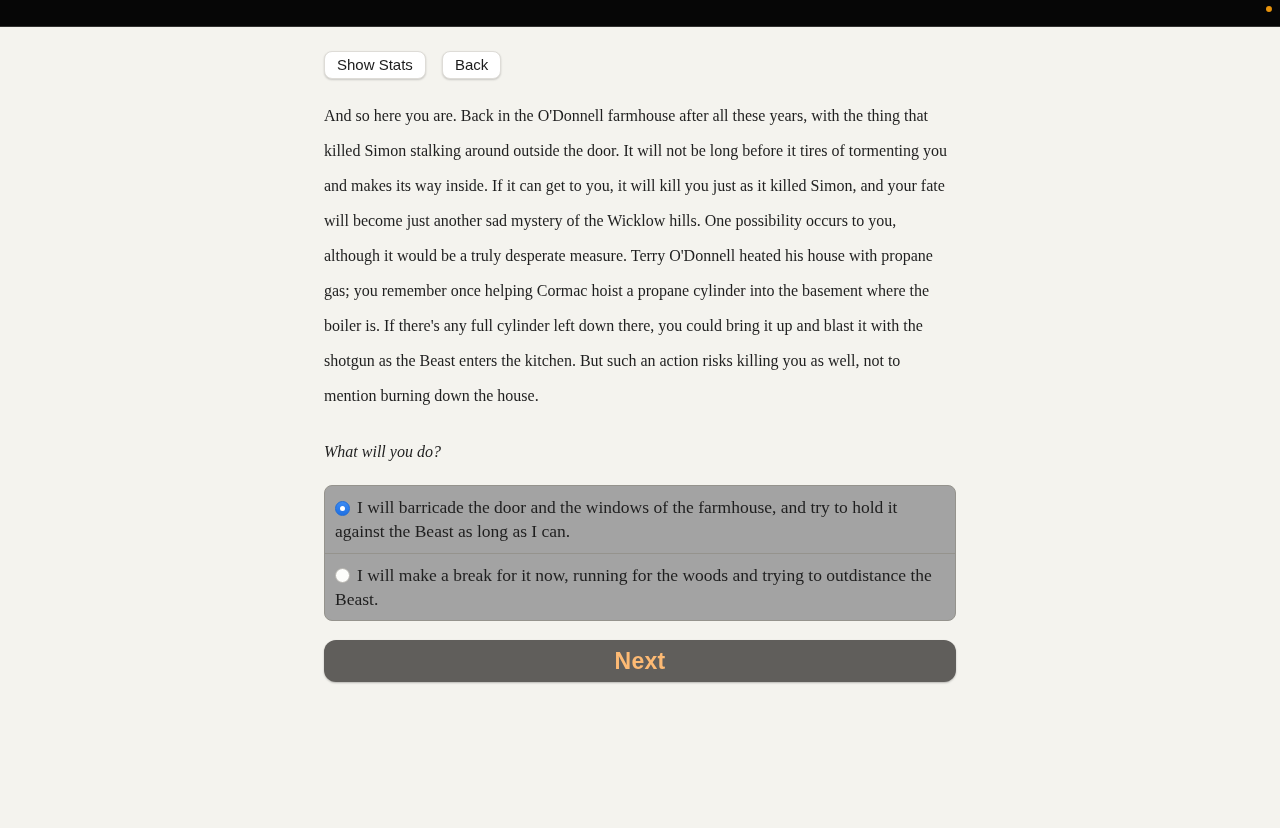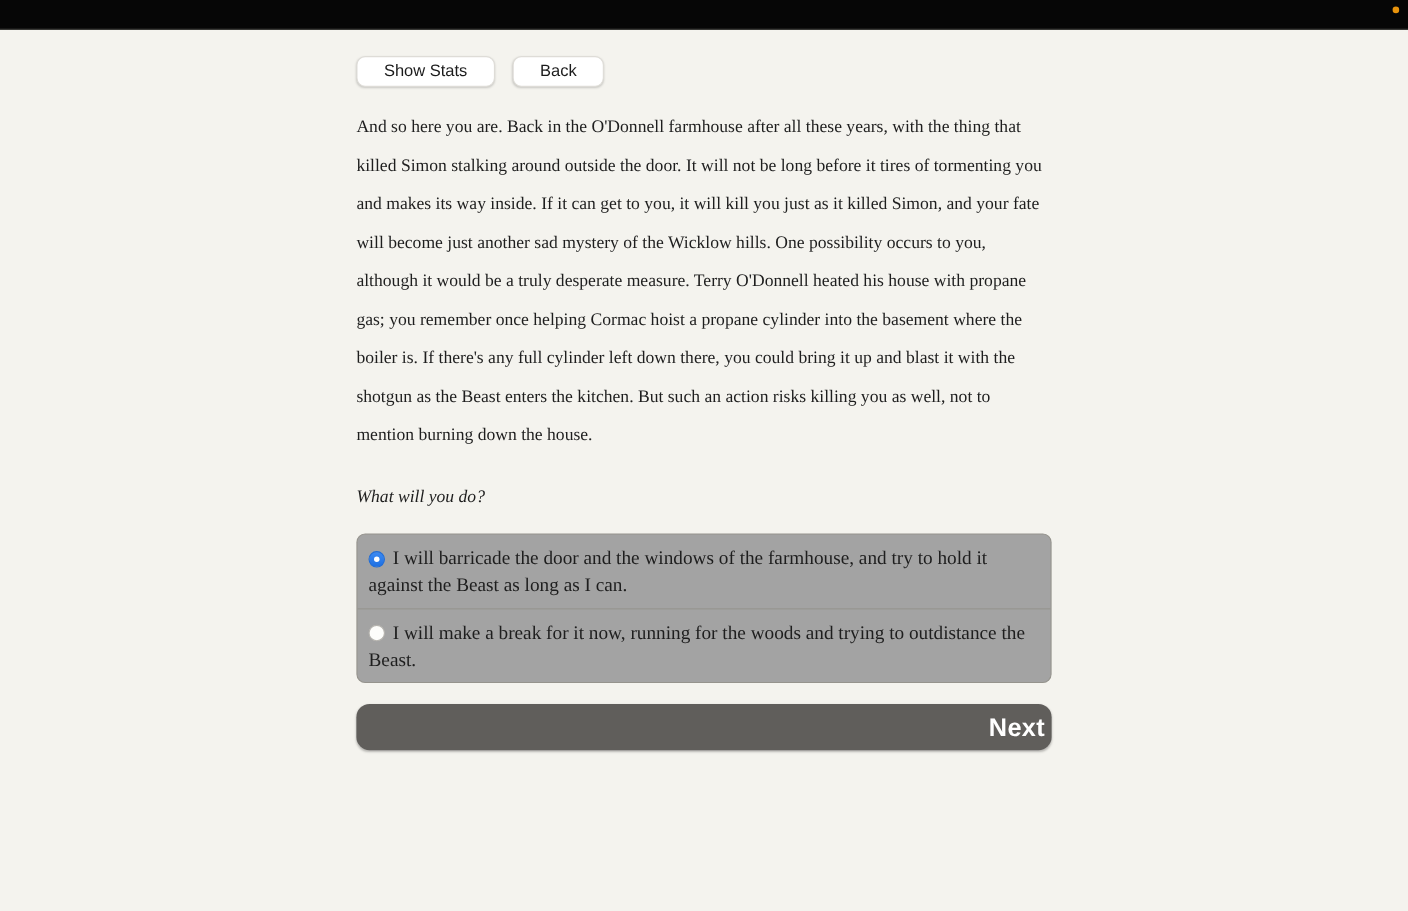--- a/index.html
+++ b/index.html
@@ -40,21 +40,21 @@
   
   .toolbar { display: flex; gap: 16px; }
   .ui-btn {
     font-family: "Liberation Sans", sans-serif;
     font-size: 15px;
     color: #1b1b1b;
     background: #ffffff;
     border: 1px solid #dedcd7;
     border-radius: 8px;
     height: 28px;
-    padding: 0 24px;
+    padding: 0 12px;
     box-shadow: 0 1px 2px rgba(0,0,0,0.18);
     cursor: pointer;
     line-height: 26px;
   }
 
   
   .story {
     font-size: 16px;
     line-height: 35px;
     margin: 19px 0 21px 0;
@@ -107,28 +107,27 @@
 
   
   .next-btn {
     display: block;
     width: 100%;
     height: 42px;
     margin-top: 19px;
     background: #605e5b;
     border: none;
     border-radius: 12px;
-    color: #ffffff;
+    color: #fdba74;
     font-family: "Liberation Sans", sans-serif;
     font-size: 23px;
     font-weight: bold;
     letter-spacing: 0.3px;
     cursor: pointer;
     box-shadow: 0 1px 2px rgba(0,0,0,0.25);
-    text-align: right;
   }
 </style>
 </head>
 <body>
 
 <div class="statusbar">
   <span class="indicator-dot" style="background: rgb(232, 147, 12);"></span>
 </div>
 
 <div class="content">

